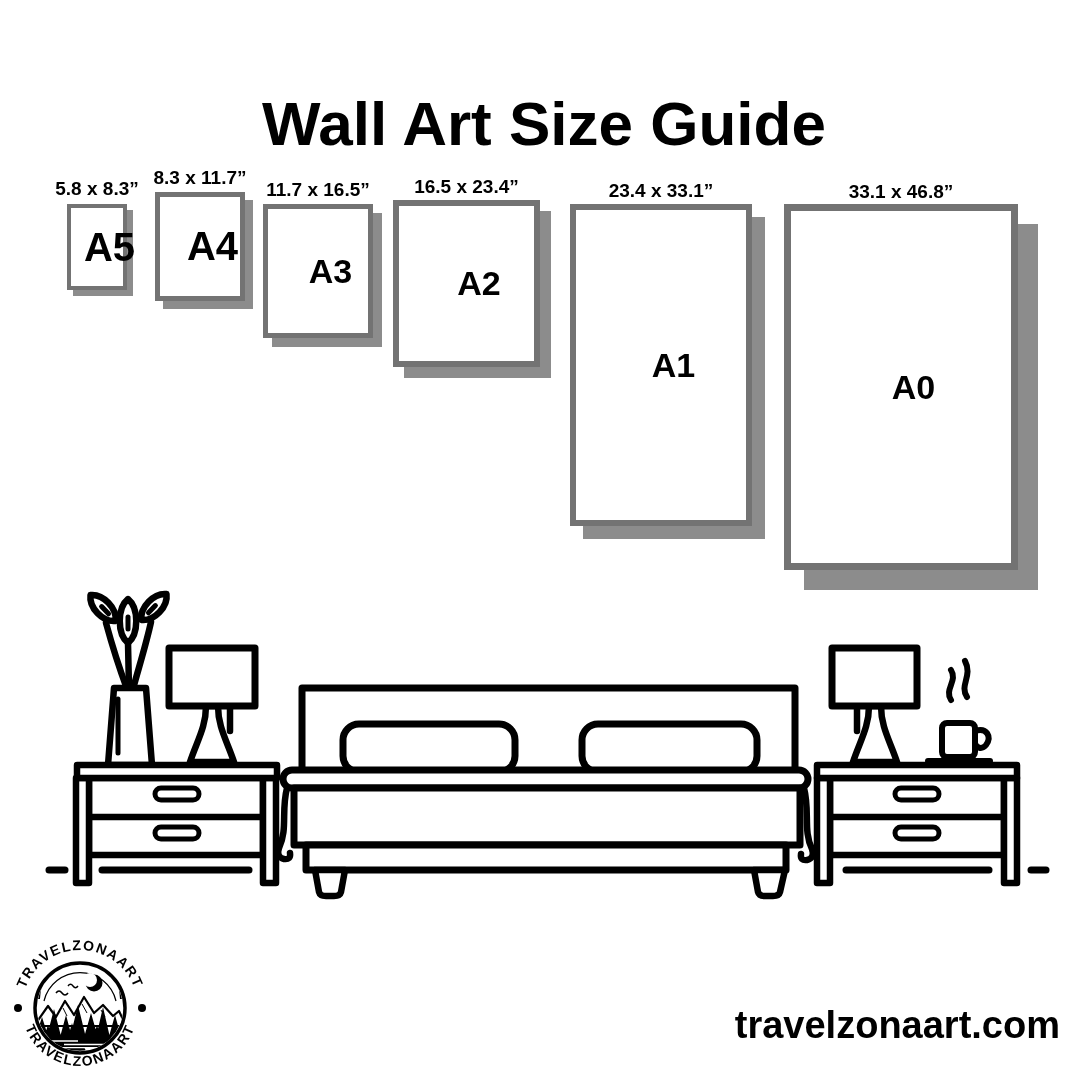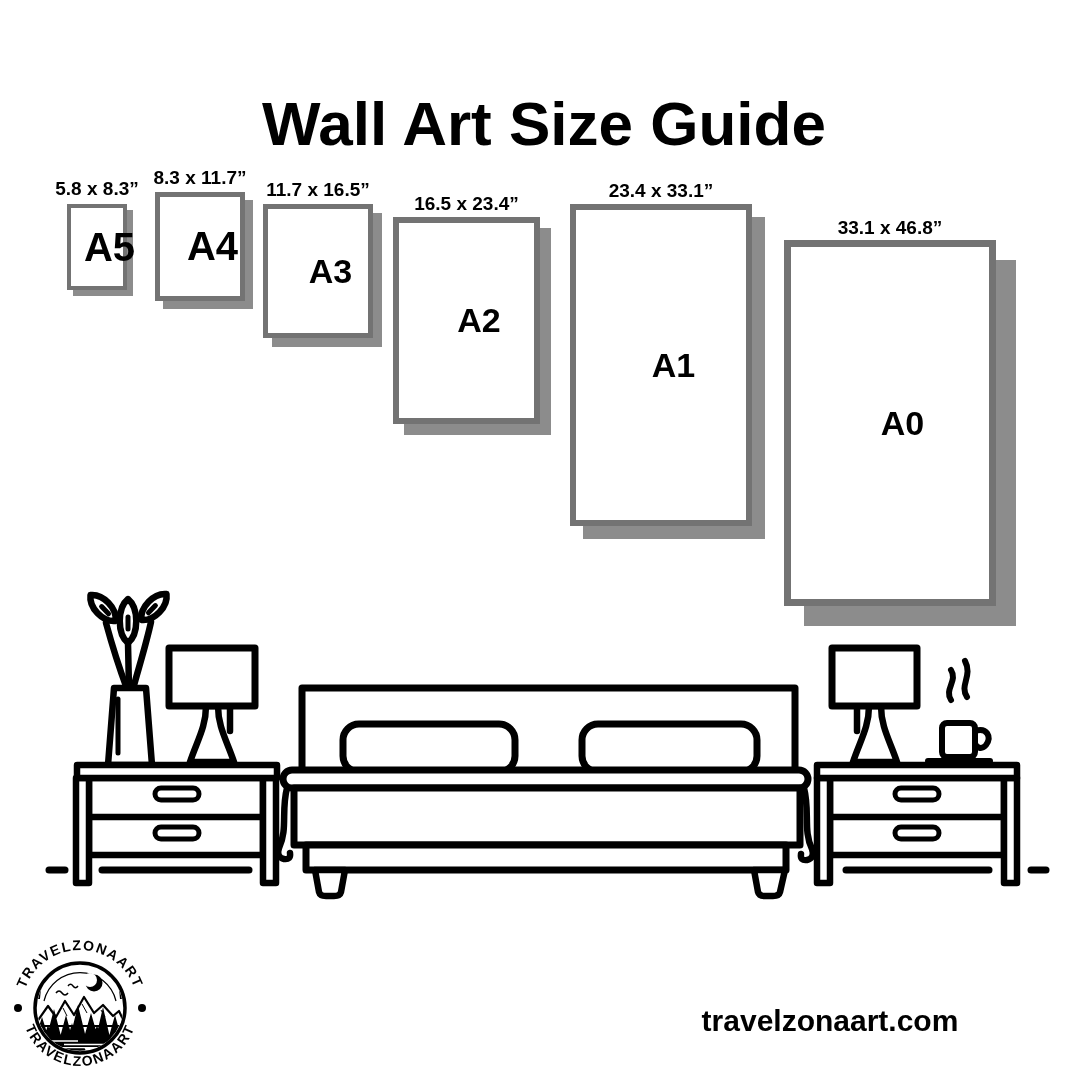--- a/index.html
+++ b/index.html
@@ -17,32 +17,32 @@
     position:absolute;background:#fff;border:5px solid #737373;box-sizing:border-box;
     display:flex;align-items:center;justify-content:center;font-weight:bold;padding-left:25px;
   }
   .poster .dims{
     position:absolute;bottom:100%;margin-bottom:8px;left:50%;transform:translateX(-50%);
     white-space:nowrap;font-size:19px;font-weight:bold;letter-spacing:0;
   }
   .p-a5{left:67px; top:204px;width:60px; height:86px; border-width:4px;box-shadow:6px 6px 0 #8c8c8c; font-size:40px;}
   .p-a4{left:155px;top:192px;width:90px; height:109px;border-width:5px;box-shadow:8px 8px 0 #8c8c8c; font-size:40px;}
   .p-a3{left:263px;top:204px;width:110px;height:134px;border-width:5px;box-shadow:9px 9px 0 #8c8c8c; font-size:34px;}
-  .p-a2{left:393px;top:217px;width:147px;height:207px;border-width:6px;box-shadow:11px 11px 0 #8c8c8c;font-size:34px;}
+  .p-a2{left:393px;top:200px;width:147px;height:167px;border-width:6px;box-shadow:11px 11px 0 #8c8c8c;font-size:34px;}
   .p-a1{left:570px;top:204px;width:182px;height:322px;border-width:6px;box-shadow:13px 13px 0 #8c8c8c;font-size:34px;}
-  .p-a0{left:784px;top:204px;width:212px;height:366px;border-width:7px;box-shadow:20px 20px 0 #8c8c8c;font-size:34px;margin-top:36px;}
+  .p-a0{left:784px;top:204px;width:234px;height:366px;border-width:7px;box-shadow:20px 20px 0 #8c8c8c;font-size:34px;}
   
   .scene{position:absolute;left:0;top:585px;}
   
   .logo{position:absolute;left:6px;top:938px;}
   .logo text{font:700 14px "Liberation Sans", sans-serif;letter-spacing:1.5px;fill:#000;}
   
   .website{
-    position:absolute;left:600px;top:1004px;width:460px;text-align:center;
-    font-size:30px;font-weight:bold;white-space:nowrap;
+    position:absolute;left:600px;top:1004px;width:460px;text-align:right;
+    font-size:38px;font-weight:bold;white-space:nowrap;
   }
 </style>
 </head>
 <body>
 
 <h1 class="page-title">Wall Art Size Guide</h1>
 
 <div class="poster p-a5">
   <span class="dims">5.8 x 8.3”</span>
   <span>A5</span>

